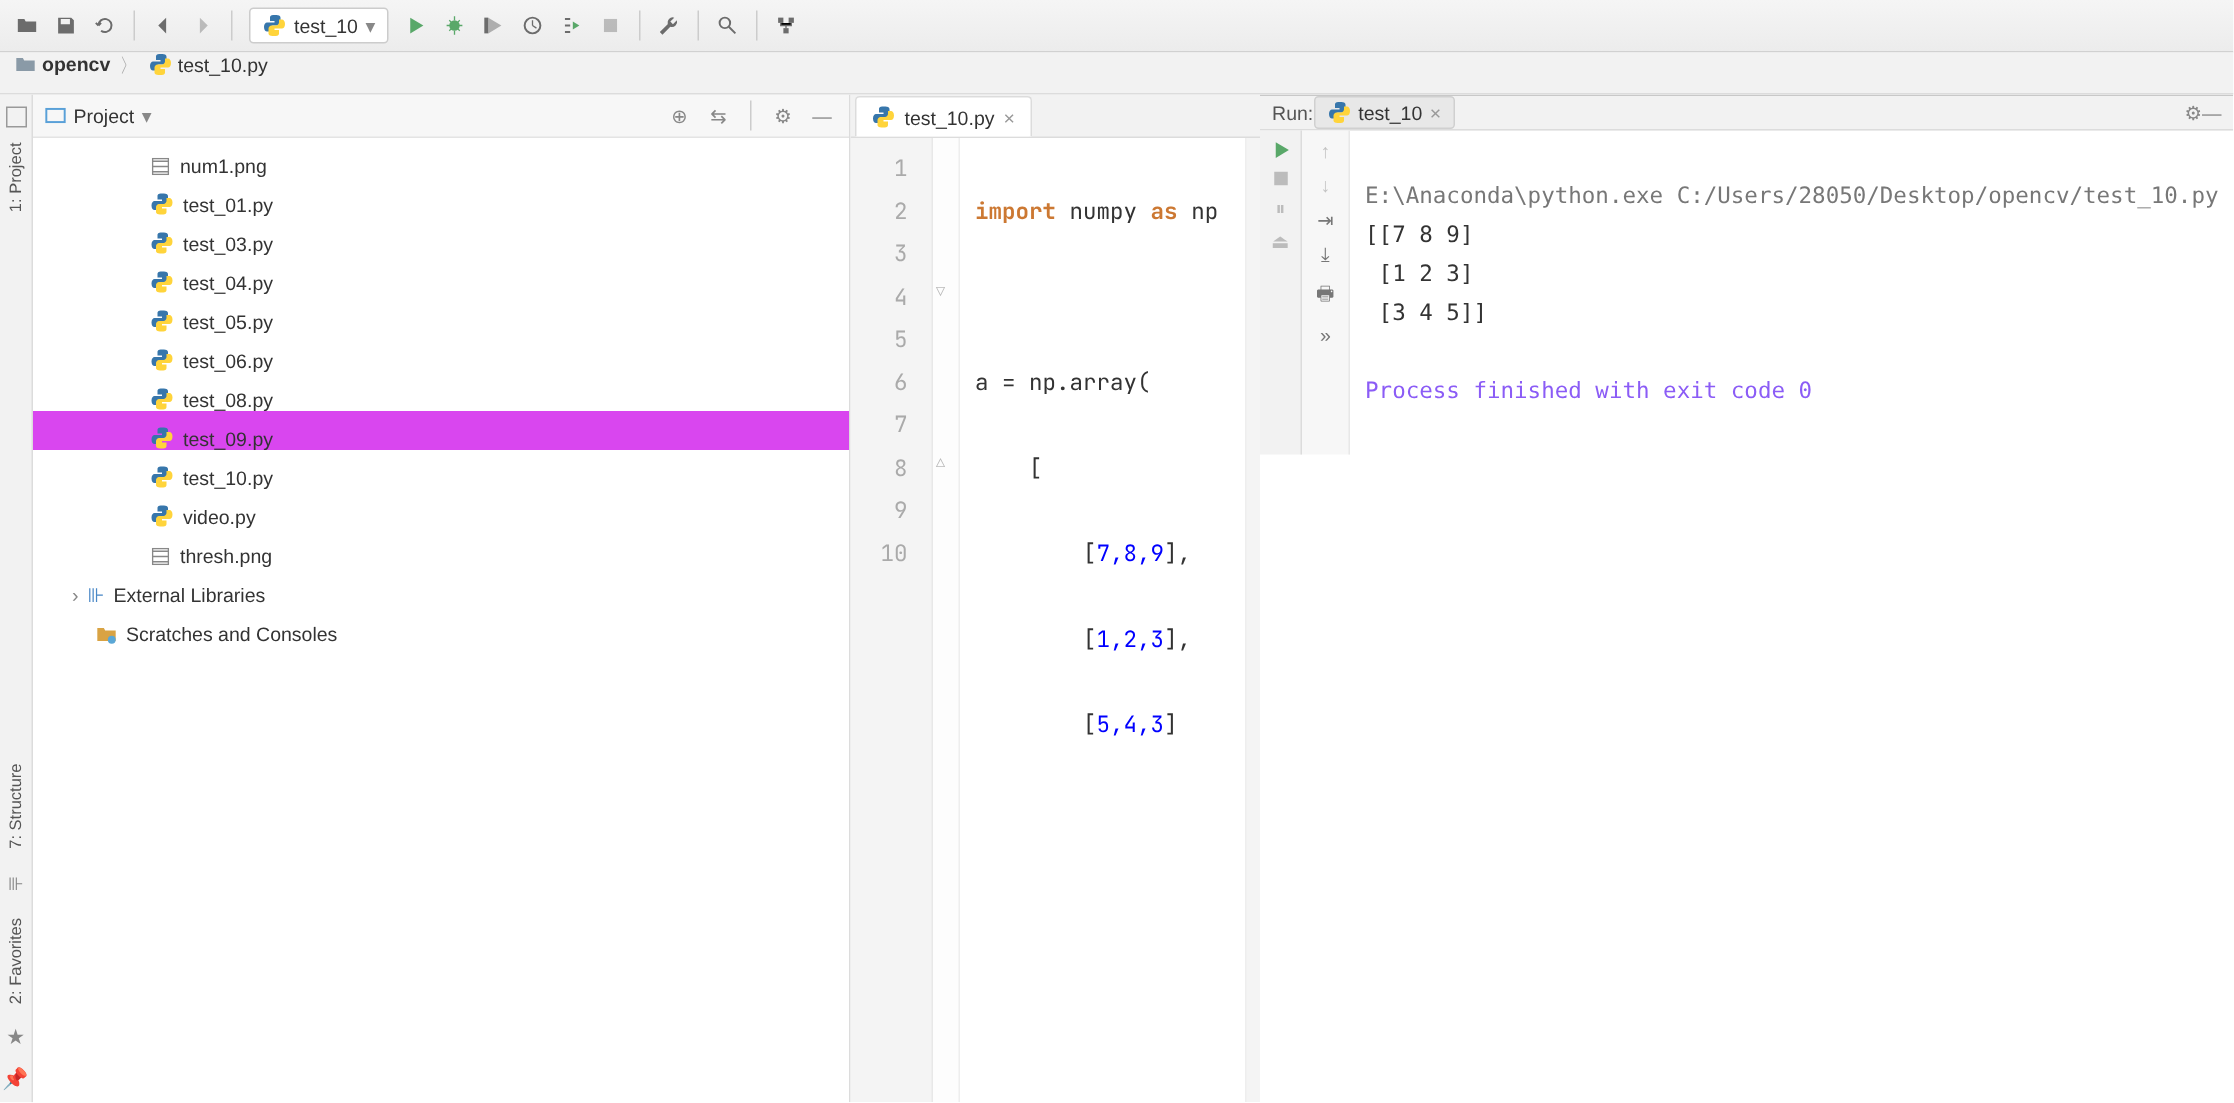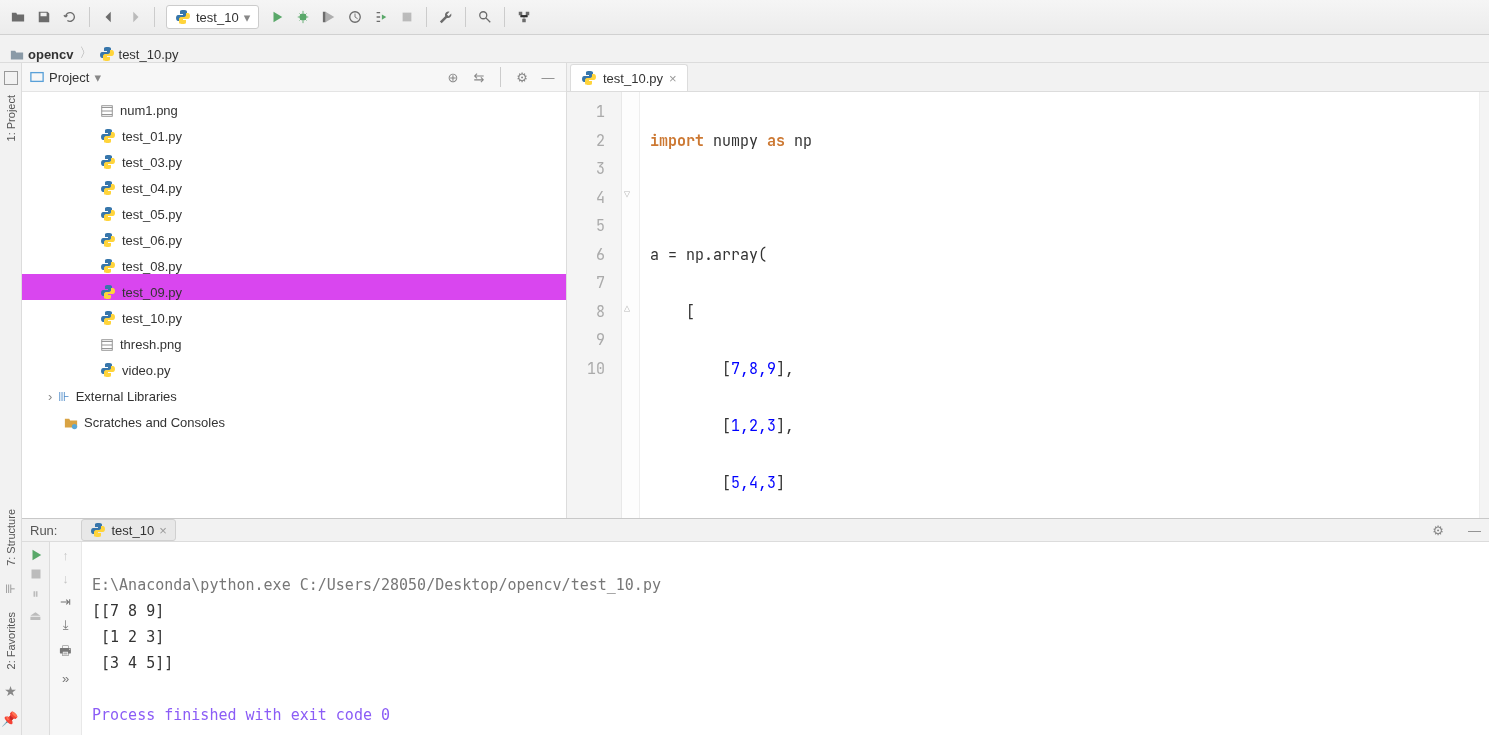--- a/index.html
+++ b/index.html
@@ -1,21 +1,21 @@
 <!DOCTYPE html>
 <html><head>
 <meta charset="utf-8">
 <style>
 *{box-sizing:border-box;margin:0;padding:0;user-select:none}
 body{font-family:"Segoe UI",Arial,sans-serif;font-size:13px;color:#333;background:#fff;width:1489px;height:735px;overflow:hidden;display:flex;flex-direction:column}
 .toolbar{height:35px;background:linear-gradient(#f5f5f5,#ececec);border-bottom:1px solid #d1d1d1;display:flex;align-items:center;padding:0 6px;gap:2px}
 .tb-sep{width:1px;height:20px;background:#ccc;margin:0 5px}
 .tb-btn{width:24px;height:24px;display:flex;align-items:center;justify-content:center;border-radius:3px;cursor:pointer}
 .runconfig{display:flex;align-items:center;gap:5px;border:1px solid #ccc;background:#fff;border-radius:3px;padding:1px 8px;height:24px;margin:0 4px}
-.breadcrumb{height:28px;background:#f2f2f2;border-bottom:1px solid #dcdcdc;display:flex;align-items:flex-end;padding:0 10px;gap:6px;font-size:13px}
+.breadcrumb{height:28px;background:#f2f2f2;border-bottom:1px solid #dcdcdc;display:flex;align-items:flex-start;padding:0 10px;gap:6px;font-size:13px}
 .crumb{display:flex;align-items:center;gap:4px}
 .crumb-sep{color:#aaa}
 .mainrow{flex:1;display:flex;overflow:hidden}
 .leftrail{width:22px;background:#f2f2f2;border-right:1px solid #dcdcdc;display:flex;flex-direction:column;align-items:center;padding-top:6px;gap:4px}
 .leftrail .railtab{writing-mode:vertical-rl;transform:rotate(180deg);font-size:11px;color:#555;padding:6px 2px;cursor:pointer}
 .leftrail .railsq{width:14px;height:14px;border:1px solid #999;margin-top:2px}
 .projectpanel{width:545px;display:flex;flex-direction:column;border-right:1px solid #dcdcdc}
 .panelhead{height:29px;background:#f7f7f7;border-bottom:1px solid #e4e4e4;display:flex;align-items:center;padding:0 8px;gap:6px}
 .panelhead .title{flex:1;display:flex;align-items:center;gap:5px;color:#333}
 .panelhead .hicon{color:#888;width:20px;text-align:center;cursor:pointer}
@@ -30,21 +30,21 @@
 .tab .close{color:#999;cursor:pointer}
 .editsurface{flex:1;display:flex;font-family:"JetBrains Mono",Consolas,monospace;font-size:15px;overflow:hidden}
 .gutter{width:55px;background:#f4f4f4;color:#aaa;text-align:right;padding:6px 16px 0 0;border-right:1px solid #e8e8e8;line-height:28.5px}
 .foldcol{width:18px;background:#fdfdfd;border-right:1px solid #eee;position:relative}
 .foldmark{position:absolute;left:2px;font-size:10px;color:#bbb}
 .codearea{flex:1;background:#fff;padding:6px 0 0 10px;line-height:28.5px;white-space:pre;position:relative}
 .codearea .line{height:28.5px}
 .k-orange{color:#cc7832;font-weight:bold}
 .k-num{color:#0000ff}
 .runpanel{height:217px;border-top:1px solid #c8c8c8;display:flex;flex-direction:column}
-.runhead{height:28px;background:#f2f2f2;border-bottom:1px solid #dcdcdc;display:flex;align-items:center;padding:0 8px;gap:24px}
+.runhead{height:28px;background:#f2f2f2;border-bottom:1px solid #dcdcdc;display:flex;align-items:center;padding:0 8px;gap:0}
 .runhead .runtab{display:flex;align-items:center;gap:5px;background:#e8e8e8;border:1px solid #d0d0d0;padding:2px 8px;border-radius:3px;font-size:13px}
 .runhead .spacer{flex:1}
 .runbody{flex:1;display:flex}
 .runleft{width:28px;background:#f2f2f2;border-right:1px solid #dcdcdc;display:flex;flex-direction:column;align-items:center;padding-top:6px;gap:6px}
 .runleft2{width:32px;background:#f7f7f7;border-right:1px solid #e8e8e8;display:flex;flex-direction:column;align-items:center;padding-top:6px;gap:8px;color:#777}
 .runout{flex:1;font-family:Consolas,monospace;font-size:15px;color:#333;padding:4px 10px;line-height:26px;white-space:pre;overflow:auto}
 .runout .path{color:#777}
 .runout .exit{color:#8b5cf6}
 svg{display:block}
 .smallicon{width:14px;height:14px}
@@ -178,21 +178,21 @@
     <div class="railsq"></div>
     <div class="railtab">1: Project</div>
     <div style="flex:1"></div>
     <div class="railtab">7: Structure</div>
     <span style="color:#888;font-size:12px;margin:6px 0">⊪</span>
     <div class="railtab">2: Favorites</div>
     <span style="color:#888;font-size:14px;margin:4px 0">★</span>
     <span style="color:#888;font-size:14px;margin:4px 0 8px">📌</span>
   </div>
 
-  <div style="flex:1;display:flex;flex-direction:column;overflow:hidden">
+  <div style="flex:1;display:flex;flex-direction:row;overflow:hidden">
     <div style="flex:1;display:flex;overflow:hidden">
 
       <div class="projectpanel">
         <div class="panelhead">
           <div class="title">
             <svg class="smallicon" viewBox="0 0 16 16">
                 <rect x="1" y="3" width="14" height="10" fill="none" stroke="#59a0d8" stroke-width="1.5"></rect>
               </svg>
             <span>Project</span>
             <span style="color:#888">▾</span>
@@ -277,34 +277,34 @@
             <div class="tree-item">
               <span class="pyfile">
                 <svg viewBox="0 0 16 16">
                   <path fill="#3776AB" d="M8 1c-3 0-3 1-3 2v2h3v1H3c-1 0-2 1-2 3s1 3 2 3h2v-2c0-1 1-2 2-2h3c1 0 2-1 2-2V3c0-1 0-2-4-2z"></path>
                   <path fill="#FFD43B" d="M8 15c3 0 3-1 3-2v-2H8v-1h5c1 0 2-1 2-3s-1-3-2-3h-2v2c0 1-1 2-2 2H6c-1 0-2 1-2 2v3c0 1 0 2 4 2z"></path>
                 </svg>
               </span>
               <span>test_10.py</span>
             </div>
             <div class="tree-item">
+              <span class="pyfile">
+                <svg viewBox="0 0 16 16">
+                  <path fill="#3776AB" d="M8 1c-3 0-3 1-3 2v2h3v1H3c-1 0-2 1-2 3s1 3 2 3h2v-2c0-1 1-2 2-2h3c1 0 2-1 2-2V3c0-1 0-2-4-2z"></path>
+                  <path fill="#FFD43B" d="M8 15c3 0 3-1 3-2v-2H8v-1h5c1 0 2-1 2-3s-1-3-2-3h-2v2c0 1-1 2-2 2H6c-1 0-2 1-2 2v3c0 1 0 2 4 2z"></path>
+                </svg>
+              </span>
+              <span>video.py</span>
+            </div>
+            <div class="tree-item">
               <svg class="smallicon" viewBox="0 0 16 16">
                 <rect x="2" y="2" width="12" height="12" fill="none" stroke="#888"></rect>
                 <path stroke="#888" d="M2 4h12M2 8h12M2 12h12"></path>
               </svg>
               <span>thresh.png</span>
-            </div>
-            <div class="tree-item">
-              <span class="pyfile">
-                <svg viewBox="0 0 16 16">
-                  <path fill="#3776AB" d="M8 1c-3 0-3 1-3 2v2h3v1H3c-1 0-2 1-2 3s1 3 2 3h2v-2c0-1 1-2 2-2h3c1 0 2-1 2-2V3c0-1 0-2-4-2z"></path>
-                  <path fill="#FFD43B" d="M8 15c3 0 3-1 3-2v-2H8v-1h5c1 0 2-1 2-3s-1-3-2-3h-2v2c0 1-1 2-2 2H6c-1 0-2 1-2 2v3c0 1 0 2 4 2z"></path>
-                </svg>
-              </span>
-              <span>video.py</span>
             </div>
             <div class="tree-item root">
               <span style="color:#888">›</span> 
               <span style="color:#4a88c7">⊪</span> 
               <span>External Libraries</span>
             </div>
             <div class="tree-item root2">
               <svg class="smallicon" viewBox="0 0 16 16">
                 <path fill="#d9a343" d="M1 3h5l1 2h8v8H1z"></path>
                 <circle cx="12" cy="12" r="3" fill="#5aa7d6"></circle>

